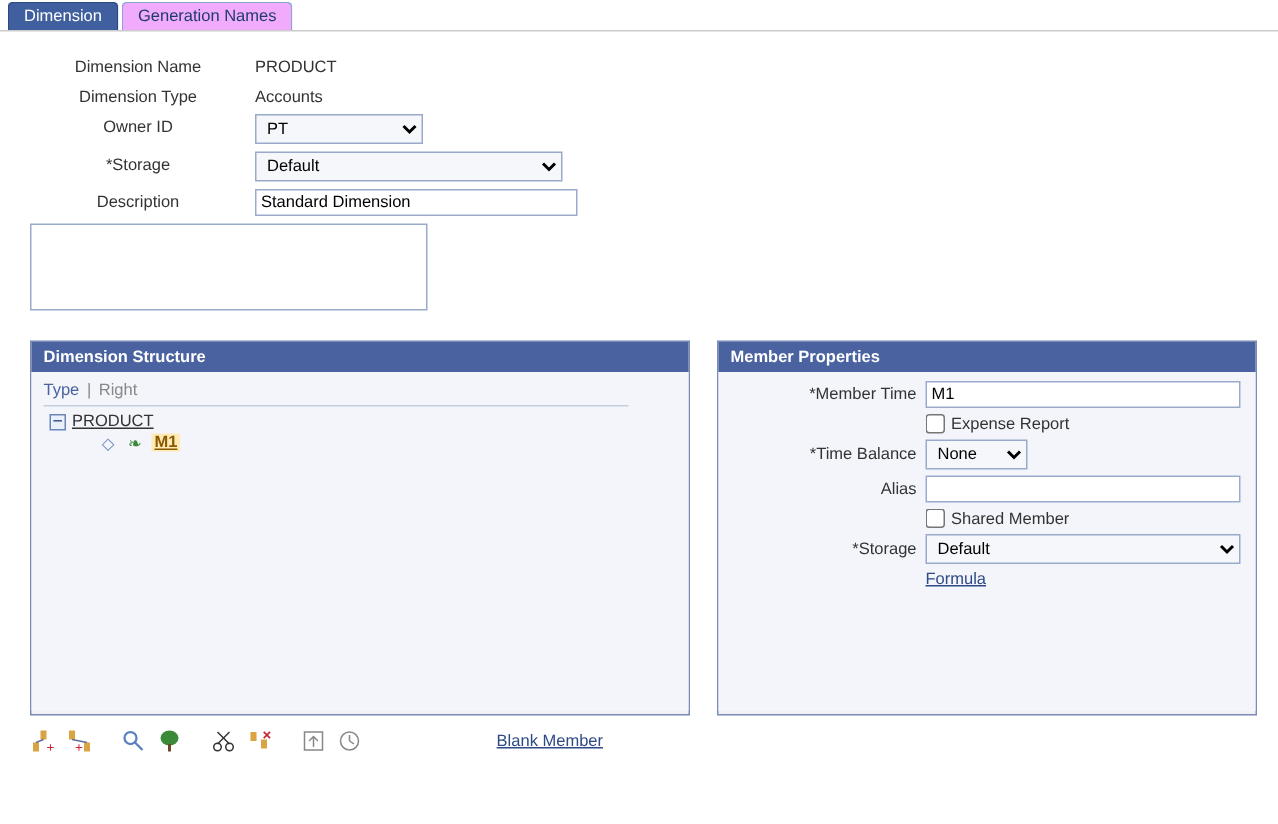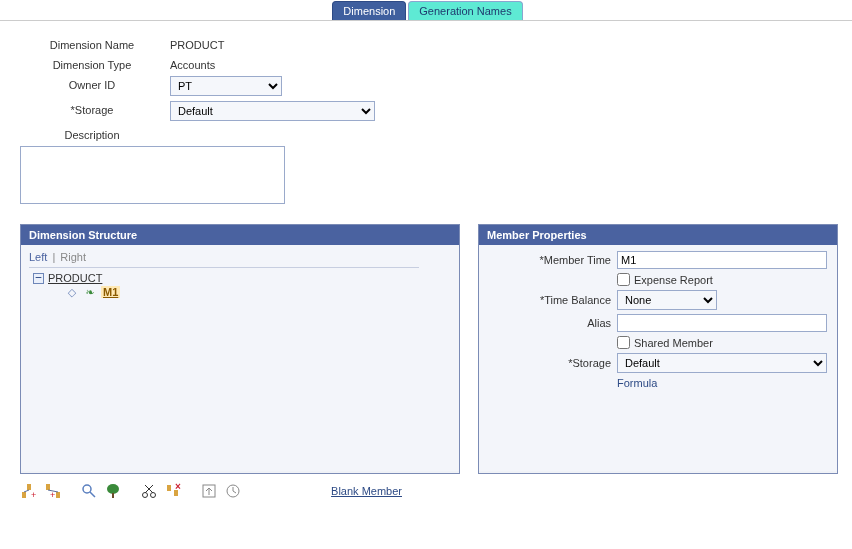--- a/index.html
+++ b/index.html
@@ -10,38 +10,37 @@
     background: #fff;
     color: #333;
     width: 852px;
   }
   .tabs {
     display: flex;
     border-bottom: 1px solid #ccc;
     padding-left: 5px;
     height: 21px;
     align-items: flex-end;
-    justify-content: center;
   }
   .tab {
     padding: 3px 10px;
     margin-right: 2px;
     font-size: 11px;
     border-radius: 4px 4px 0 0;
     cursor: pointer;
     position: relative;
   }
   .tab-active {
     background: #3f5f9e;
     color: #fff;
     border: 1px solid #2d4a85;
     border-bottom: none;
   }
   .tab-inactive {
-    background: #5eead4;
+    background: #f0abfc;
     color: #1f3a6e;
     border: 1px solid #8aa5cf;
     border-bottom: none;
   }
   .form-area {
     padding: 15px 20px 15px 20px;
   }
   .form-row {
     display: flex;
     margin-bottom: 5px;
@@ -117,21 +116,21 @@
   .node-selected { color:#8a5a00; font-weight:bold; background:#ffe9b5; padding:0 2px;}
   .mini-icon { width:14px; height:12px; display:inline-flex; align-items:center; justify-content:center; font-size:11px;}
   .mp-row {
     display:flex; margin-bottom:4px; align-items:center;
   }
   .mp-label {
     width: 130px; text-align:right; padding-right:6px; color:#333;
   }
   .mp-field { flex:1; }
   .chk-row { display:flex; align-items:flex-end; gap:4px;}
-  .formula-link { color:#2d4a85; cursor:pointer;text-align:center; }
+  .formula-link { color:#2d4a85; text-decoration:underline; cursor:pointer;text-align:center; }
   .toolbar {
     display:flex; gap:18px; padding:8px 20px 12px 20px; align-items:center;
   }
   .tb-group { display:flex; gap:6px; }
   .tb-icon { width:18px; height:18px; display:inline-flex; align-items:center; justify-content:center; cursor:pointer;}
   .blank-link {
     margin-left:auto; margin-right:430px; color:#2d4a85; text-decoration:underline; font-size:11px;
   }
   input[type="checkbox"] {
     width:13px; height:13px; margin:0; accent-color:#4a62a0;
@@ -166,35 +165,36 @@
 
   <div class="form-row">
     <div class="form-label">*Storage</div>
     <select style="width:205px">
       <option>Default</option>
     </select>
   </div>
 
   <div class="form-row">
     <div class="form-label">Description</div>
+    <input type="text" style="width: 215px;" value="Standard Dimension">
   </div>
 
   <div class="form-row">
     <textarea style="width: 265px; height: 58px;"></textarea>
   </div>
 
 </div>
 
 <div class="panels">
 
   <div class="panel panel-left">
     <div class="panel-header">Dimension Structure</div>
     <div class="panel-body">
       <div class="lr-links">
-        <span class="link">Left</span>
+        <span class="link">Type</span>
         <span class="sep">|</span>
         <span class="link" style="color:#888">Right</span>
       </div>
 
       <div class="tree-row">
         <span class="collapse-box">−</span>
         <span class="node-text">PRODUCT</span>
       </div>
       <div class="tree-row2">
         <span class="mini-icon" style="color:#6d86b8">◇</span>
@@ -220,21 +220,21 @@
         <div class="mp-field chk-row">
           <input type="checkbox" style="">
           <span>Expense Report</span>
         </div>
       </div>
 
 
       <div class="mp-row">
         <div class="mp-label">*Time Balance</div>
         <div class="mp-field">
-          <select style="width:100px">
+          <select style="width:68px">
             <option>None</option>
           </select>
         </div>
       </div>
 
       <div class="mp-row">
         <div class="mp-label">Alias</div>
         <div class="mp-field">
           <input type="text" style="width: 210px;" value="">
         </div>

